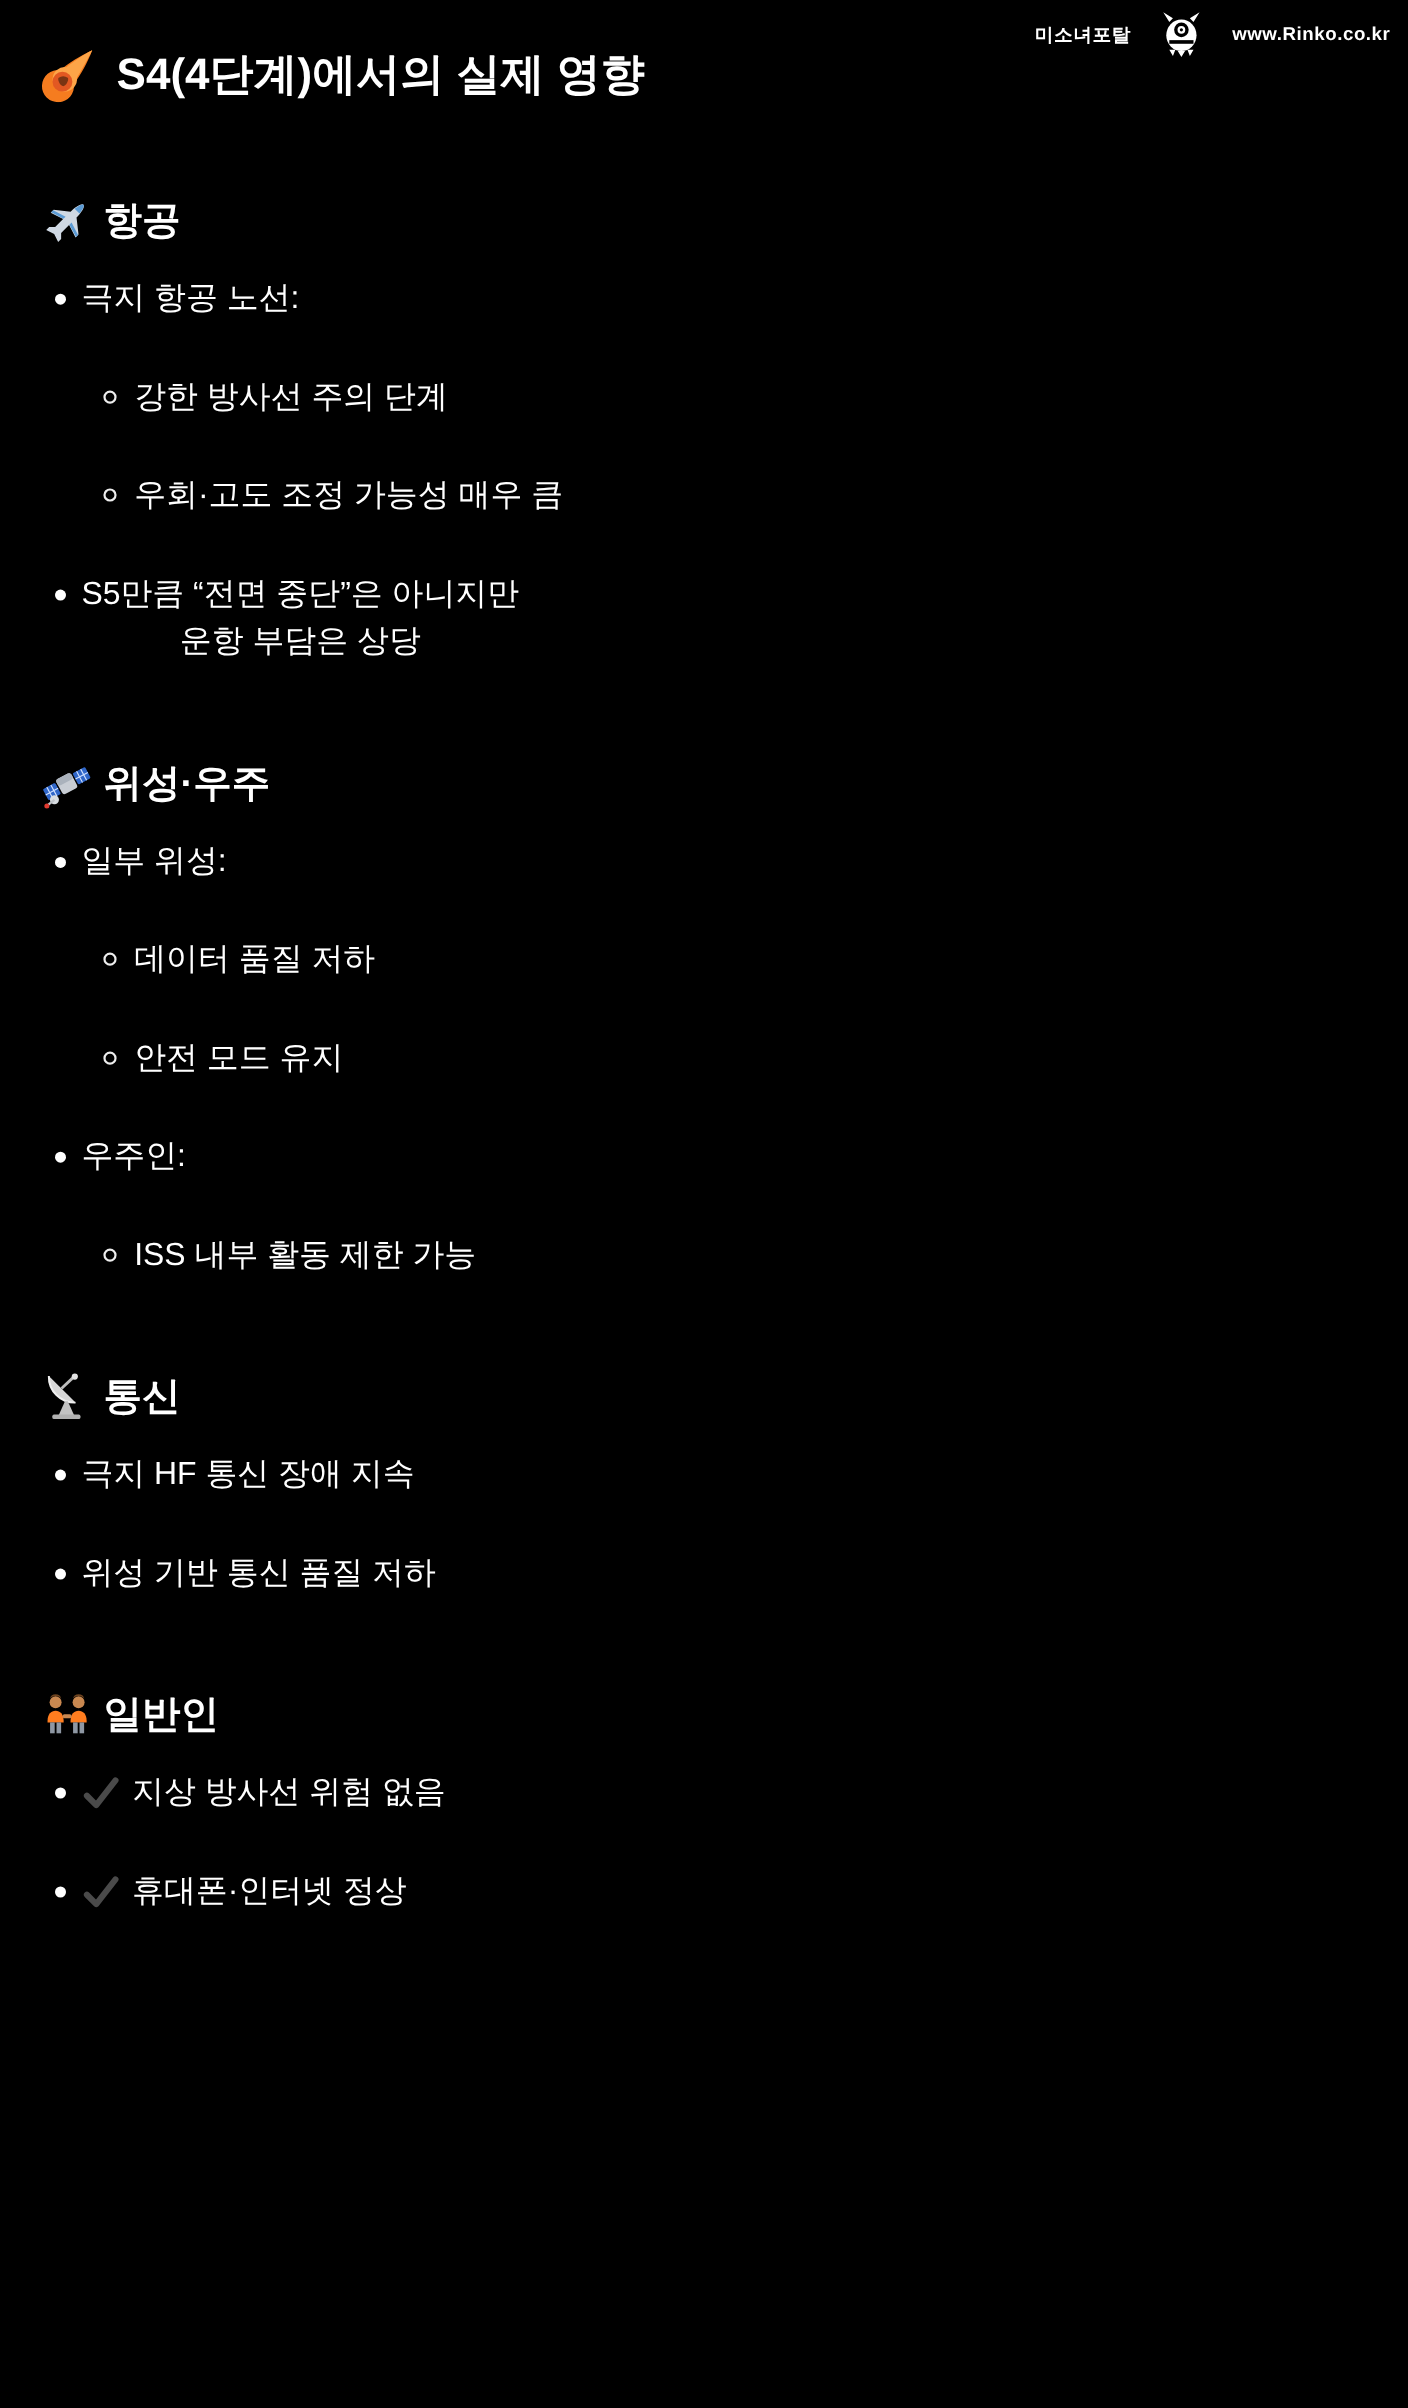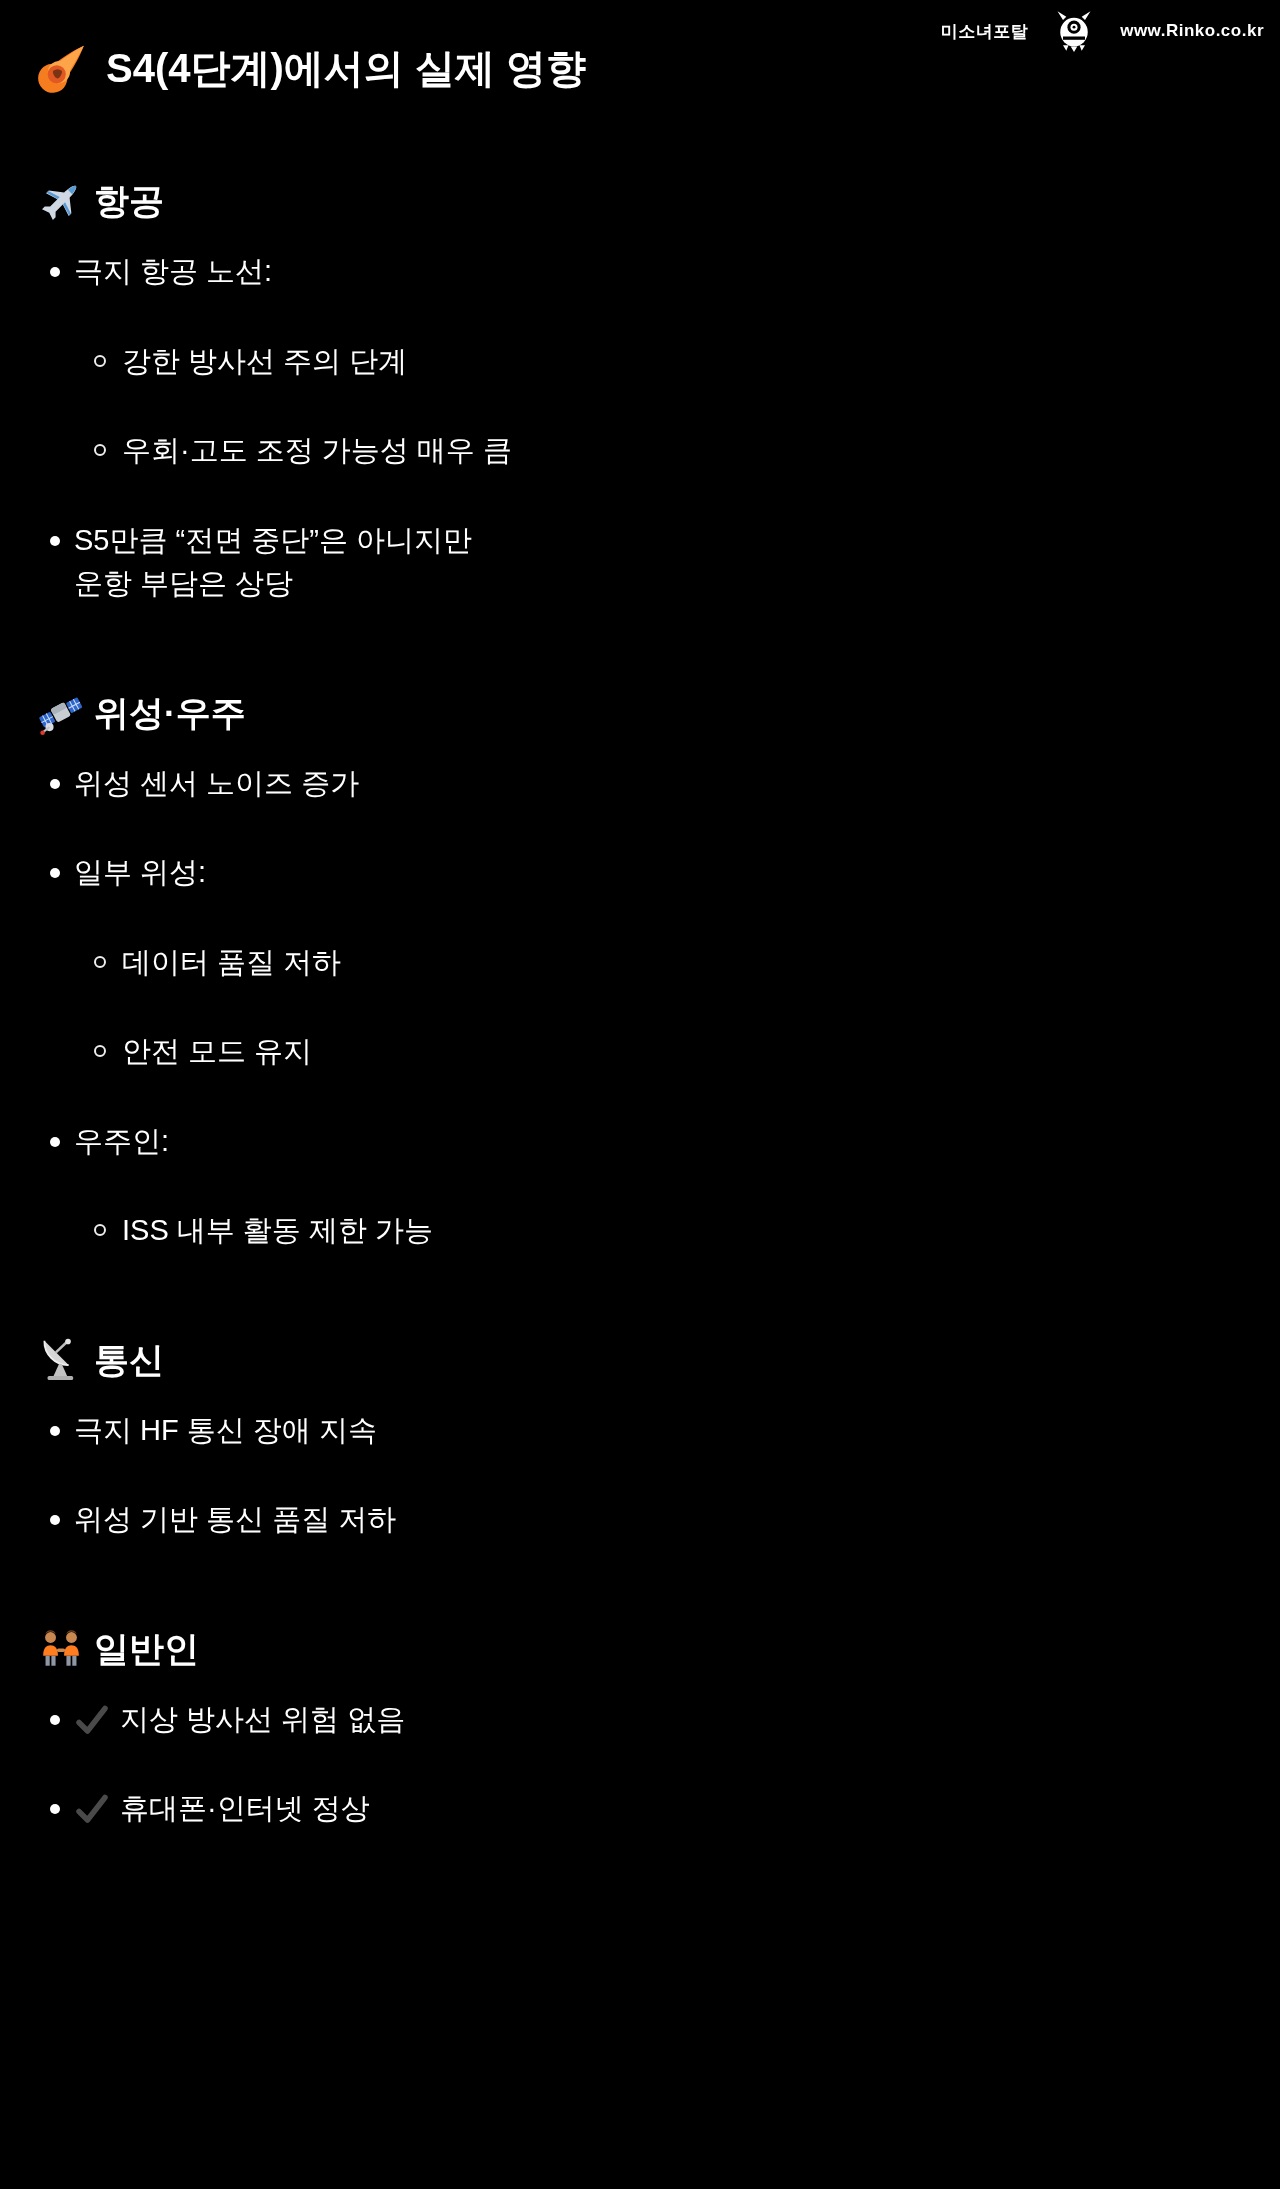--- a/index.html
+++ b/index.html
@@ -71,21 +71,21 @@
   }
   .bullet.circle {
     width: 8px; height: 8px; border-radius: 50%;
     background: transparent;
     border: 2.5px solid #ededed;
     margin: 15px 16px 0 56px;
   }
   .check { flex: 0 0 auto; margin: 5px 10px 0 0; }
   .check svg { width: 36px; height: 36px; display: block; }
   .text { display: block; }
-  .text .line { display: block; }
+  .text .line { display: block; text-align: center; }
   .text .line.bold { font-weight: 400; }
 </style>
 </head>
 <body>
 
 <div class="watermark">
   <span>미소녀포탈</span>
   <span class="logo">
       <svg viewBox="0 0 40 38">
         <path d="M10 9 5 1l8 5zM30 9l5-8-8 5z" fill="#fff"></path>
@@ -170,26 +170,20 @@
               <line x1="9" y1="29" x2="4" y2="33" stroke="#c0c4ca" stroke-width="1.6"></line>
               <circle cx="3.6" cy="33.4" r="1.8" fill="#e03a2f"></circle>
             </svg>
           </span>
           <span>위성·우주</span>
         </div>
         <div class="items">
           <div class="item l1">
             <span class="bullet disc"></span>
             <span class="text">
-              <span class="line">위성 센서 노이즈 증가</span>
-            </span>
-          </div>
-          <div class="item l1">
-            <span class="bullet disc"></span>
-            <span class="text">
               <span class="line">일부 위성:</span>
             </span>
           </div>
           <div class="item l2">
             <span class="bullet circle"></span>
             <span class="text">
               <span class="line">데이터 품질 저하</span>
             </span>
           </div>
           <div class="item l2">

